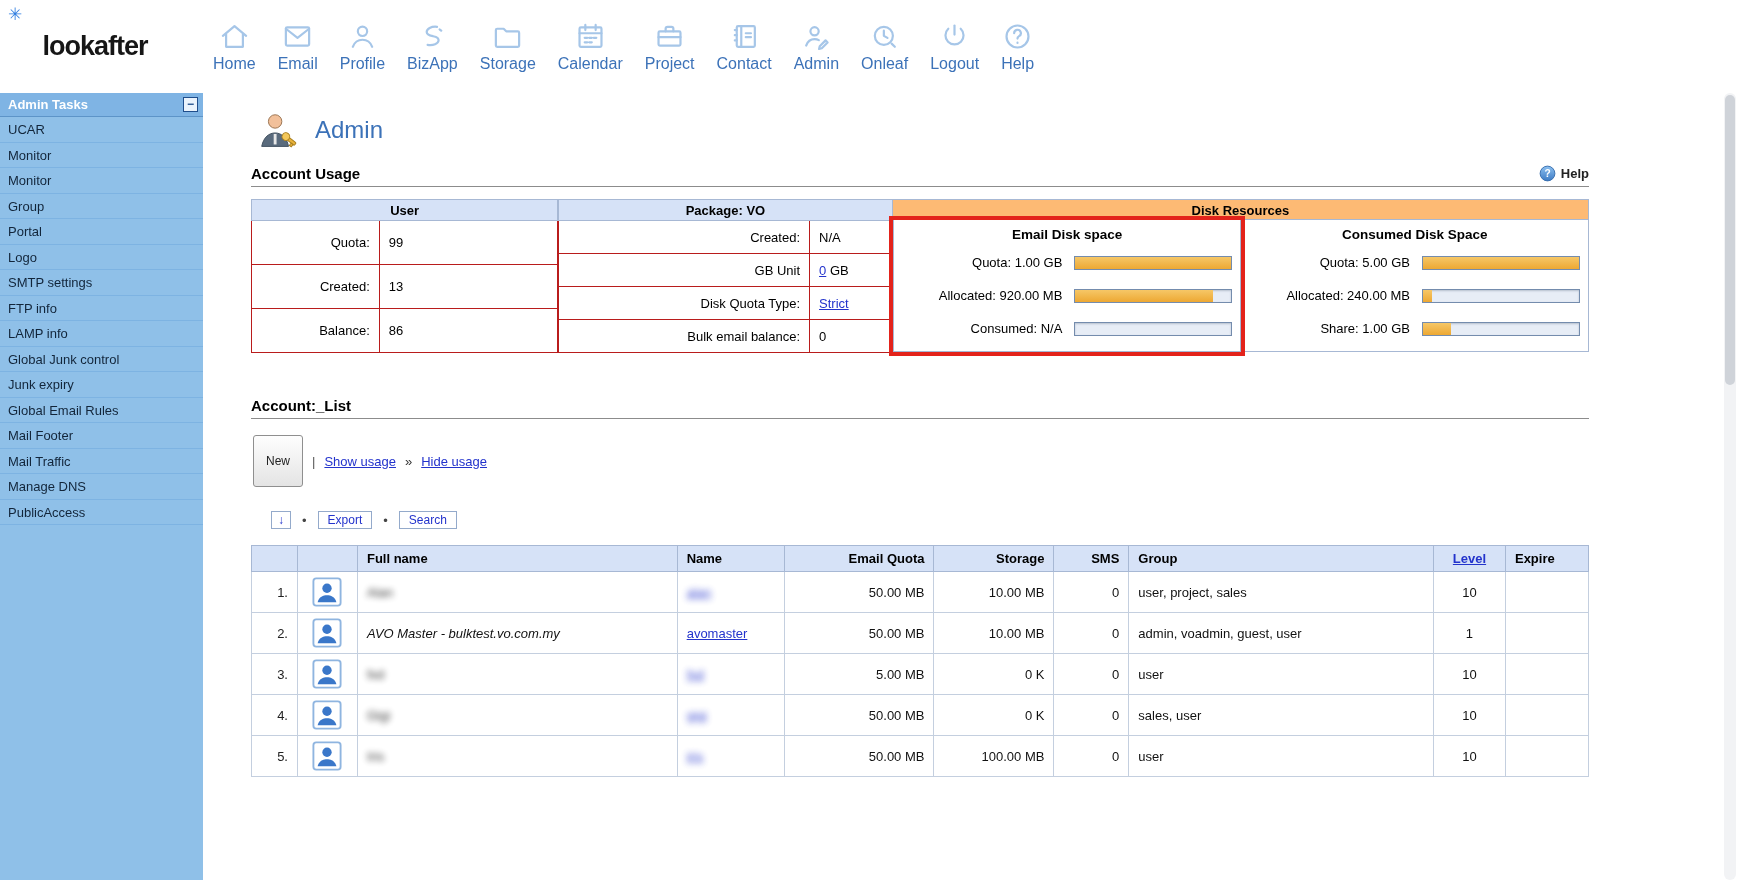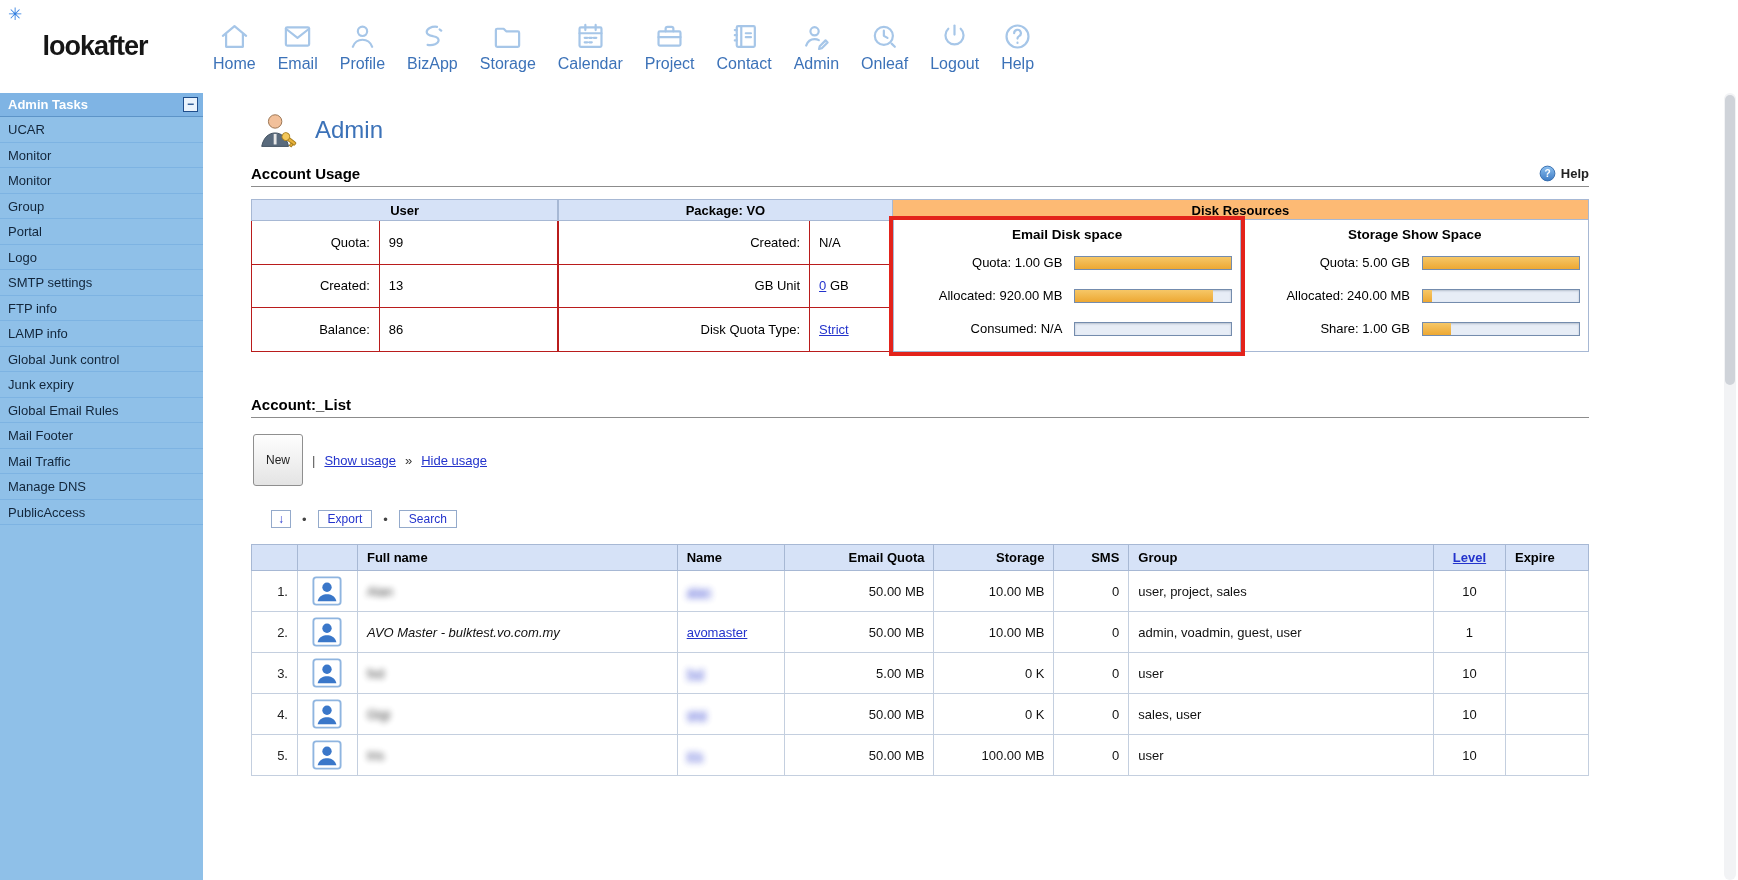--- a/index.html
+++ b/index.html
@@ -302,20 +302,24 @@
                   <td class="v"><span>N/A</span></td>
                 </tr>
                 <tr>
                   <td class="k">GB Unit</td>
                   <td class="v"><a class="plain-link">0</a><span> GB</span></td>
                 </tr>
                 <tr>
                   <td class="k">Disk Quota Type:</td>
                   <td class="v"><a class="plain-link">Strict</a></td>
                 </tr>
+                <tr>
+                  <td class="k">Bulk email balance:</td>
+                  <td class="v"><span>0</span></td>
+                </tr>
               </tbody>
             </table>
             <div class="disk">
               <div class="disk-header">Disk Resources</div>
               <div class="disk-body">
                 <div class="disk-box highlighted">
                   <div class="disk-title">Email Disk space</div>
                   <div class="bar-row">
                     <span class="bar-label">Quota: 1.00 GB</span>
                     <span class="bar">
@@ -329,21 +333,21 @@
                     </span>
                   </div>
                   <div class="bar-row">
                     <span class="bar-label">Consumed: N/A</span>
                     <span class="bar">
                       <span class="bar-fill" style="width:0%"></span>
                     </span>
                   </div>
                 </div>
                 <div class="disk-box">
-                  <div class="disk-title">Storage Show Space</div>
+                  <div class="disk-title">Consumed Disk Space</div>
                   <div class="bar-row">
                     <span class="bar-label">Quota: 5.00 GB</span>
                     <span class="bar">
                       <span class="bar-fill" style="width:100%"></span>
                     </span>
                   </div>
                   <div class="bar-row">
                     <span class="bar-label">Allocated: 240.00 MB</span>
                     <span class="bar">
                       <span class="bar-fill" style="width:6%"></span>

